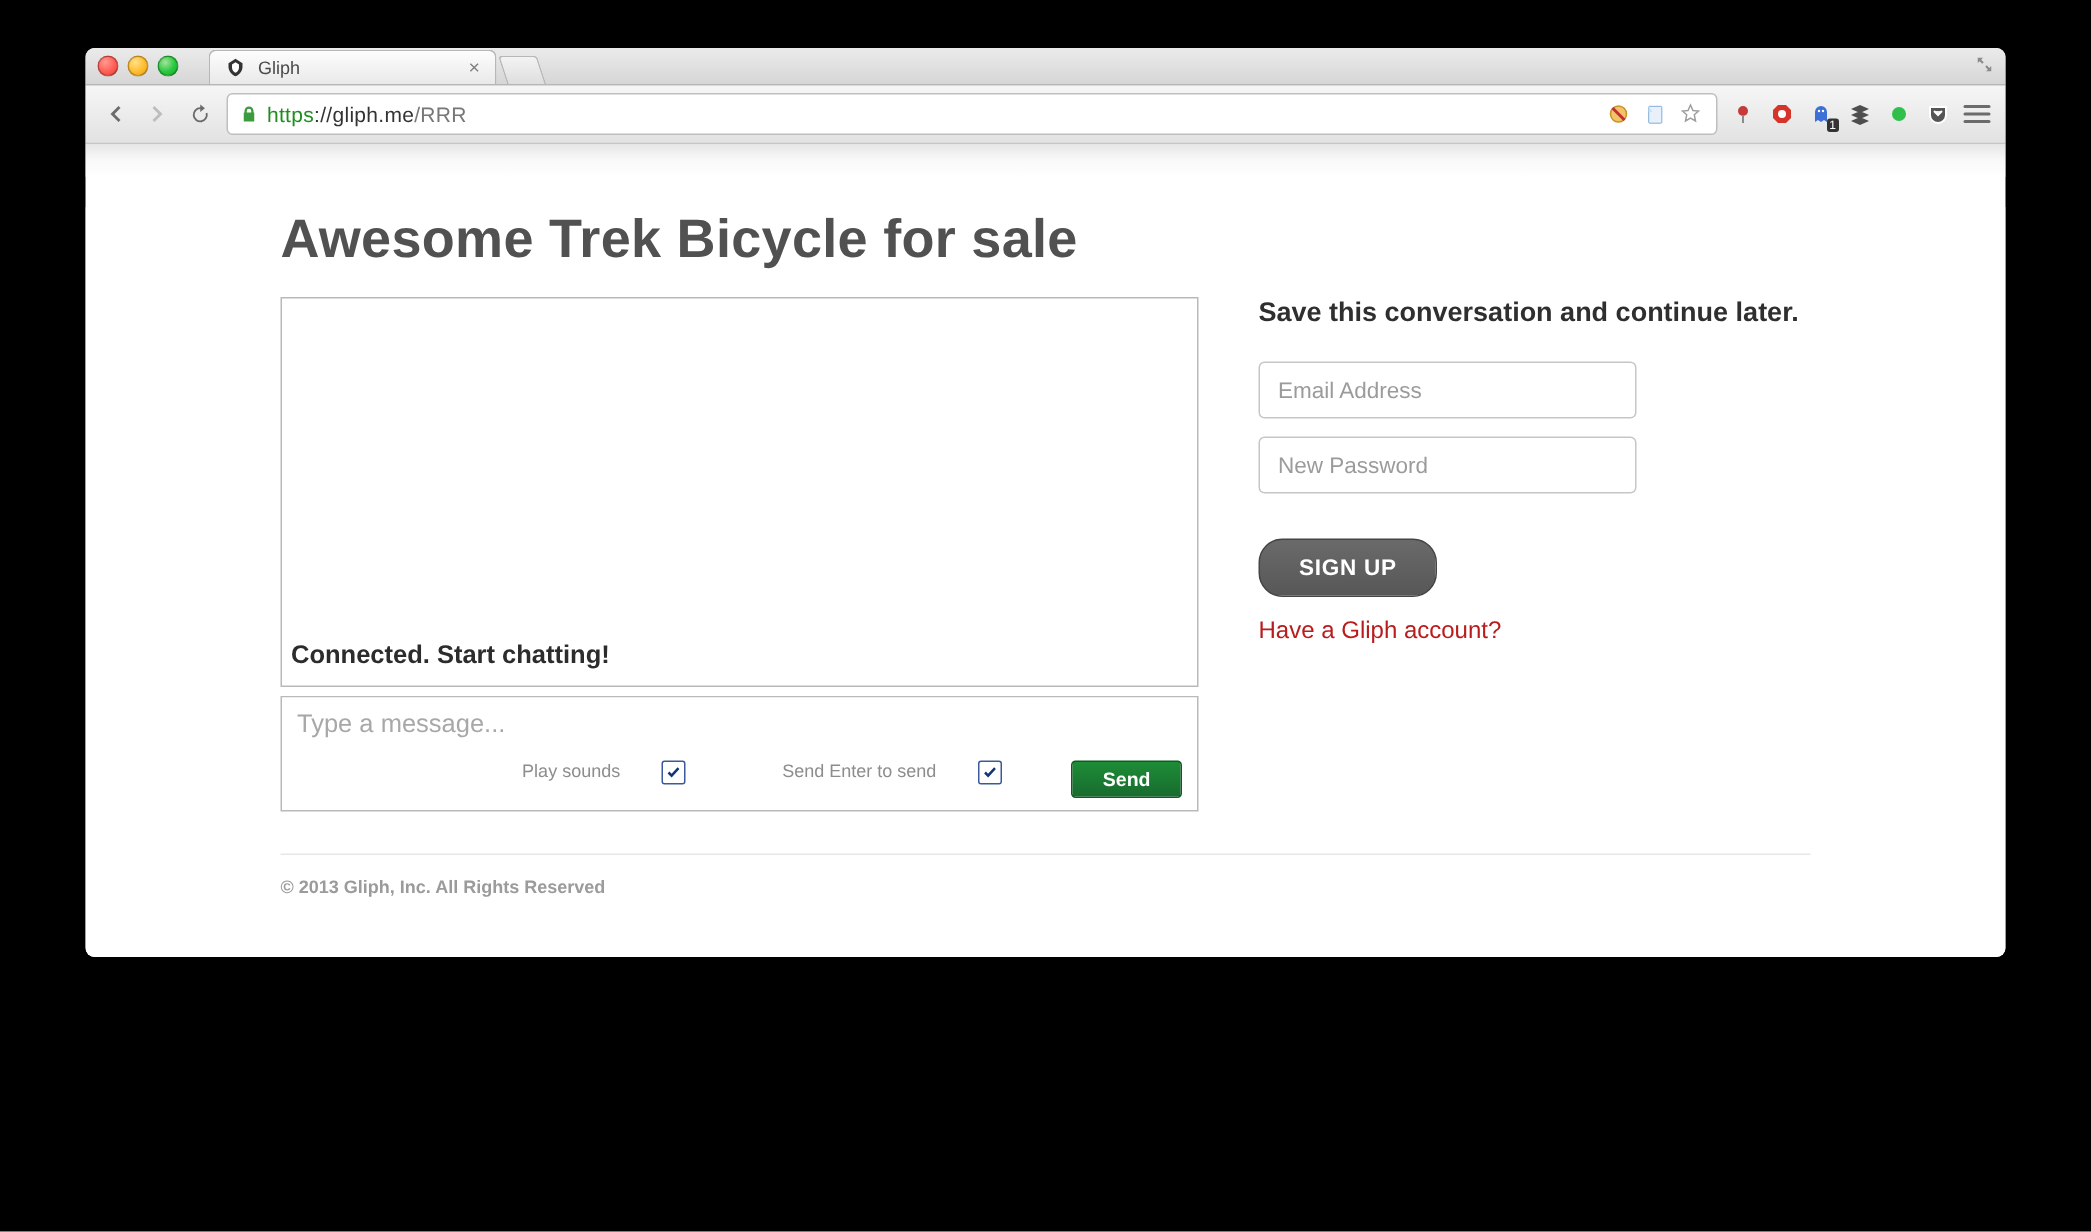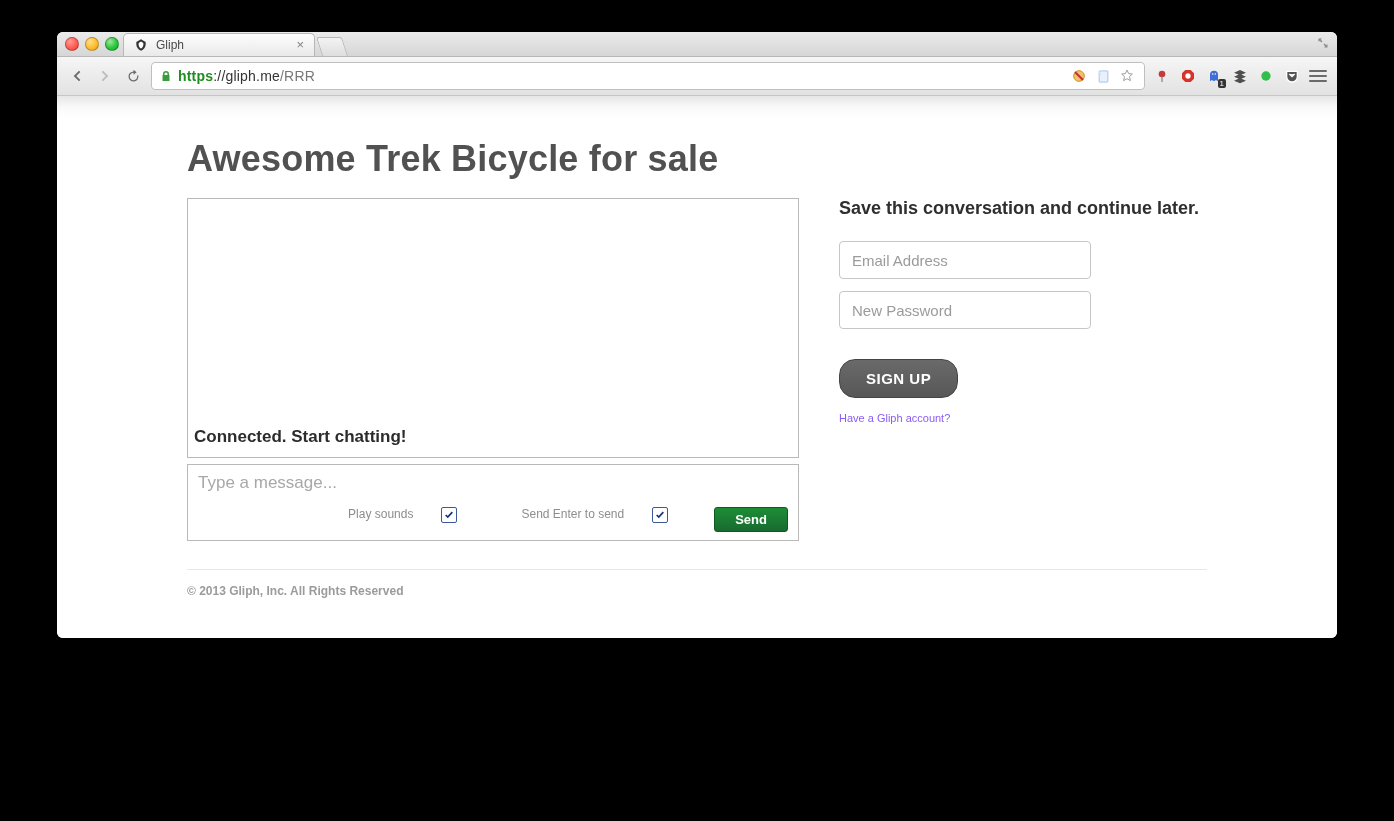--- a/index.html
+++ b/index.html
@@ -5,33 +5,33 @@
   html,body{margin:0;padding:0;height:100%;font-family:"Helvetica Neue",Helvetica,Arial,sans-serif;}
   body{background:#000;display:flex;align-items:flex-start;justify-content:center;}
   .window{width:1280px;margin-top:32px;border-radius:6px;overflow:hidden;box-shadow:0 8px 40px rgba(0,0,0,.6);background:#fff;}
   
   .titlebar{height:24px;background:linear-gradient(#ebebeb,#d6d6d6);border-bottom:1px solid #b7b7b7;display:flex;align-items:center;padding:0 8px;position:relative;}
   .traffic{display:flex;gap:6px;align-items:center;}
   .tl{width:12px;height:12px;border-radius:50%;border:1px solid rgba(0,0,0,.25);}
   .tl.red{background:radial-gradient(circle at 35% 30%,#ff9a92,#ff5f56 55%,#e23f35);} 
   .tl.yellow{background:radial-gradient(circle at 35% 30%,#ffe08a,#ffbd2e 55%,#e0a224);} 
   .tl.green{background:radial-gradient(circle at 35% 30%,#a6e39a,#27c93f 55%,#1fa232);} 
-  .tabrow{display:flex;align-items:flex-end;margin-left:4px;}
+  .tabrow{display:flex;align-items:flex-end;margin-left:20px;}
   .tab{height:22px;background:linear-gradient(#fdfdfd,#e9e9e9);border:1px solid #b7b7b7;border-bottom:none;border-top-left-radius:5px;border-top-right-radius:5px;display:flex;align-items:center;padding:0 10px;gap:8px;font-size:12px;color:#4a4a4a;min-width:170px;position:relative;}
   .tab .favicon{width:14px;height:14px;display:flex;align-items:center;justify-content:center;}
   .tab .x{margin-left:auto;color:#808080;font-size:13px;line-height:1;}
   .newtab{width:24px;height:18px;margin-left:4px;background:linear-gradient(#f3f3f3,#dedede);border:1px solid #b7b7b7;border-bottom:none;transform:skewX(18deg);border-radius:3px 3px 0 0;}
   .full-icon{position:absolute;right:8px;top:5px;color:#8a8a8a;}
   .toolbar{height:38px;background:linear-gradient(#f6f6f6,#e2e2e2);border-bottom:1px solid #c6c6c6;display:flex;align-items:center;padding:0 10px;gap:8px;}
   .navbtn{width:20px;height:20px;display:flex;align-items:center;justify-content:center;color:#6b6b6b;}
   .navbtn.disabled{color:#bdbdbd;}
   .omnibox{flex:1;height:26px;background:#fff;border:1px solid #bfbfbf;border-radius:4px;display:flex;align-items:center;padding:0 8px;gap:6px;}
   .lock{color:#3c9b3c;}
   .url-text{font-size:14px;color:#333;letter-spacing:.2px;}
-  .url-text .scheme{color:#1e8e1e;font-weight:700;}
+  .url-text .scheme{color:#1e8e1e;font-weight:400;}
   .url-text .path{color:#777;}
   .omniright{margin-left:auto;display:flex;align-items:center;gap:6px;}
   .ext-row{display:flex;align-items:center;gap:8px;}
   .ext{width:18px;height:18px;display:flex;align-items:center;justify-content:center;}
   .menu-btn{width:18px;display:flex;flex-direction:column;gap:3px;}
   .menu-btn span{height:2px;background:#6b6b6b;border-radius:1px;}
   .chrome-shadow{height:22px;background:linear-gradient(#e6e6e6,#f9f9f9,#ffffff);}
 
   
   .page{padding:0 0 40px 0;background:#fff;}
@@ -46,21 +46,21 @@
   .compose input.msg{width:100%;border:none;outline:none;padding:8px 10px;font-size:17px;color:#333;box-sizing:border-box;}
   .compose input.msg::placeholder{color:#a8a8a8;}
   .compose-bar{display:flex;align-items:flex-start;justify-content:flex-end;gap:28px;padding:6px 10px 8px 10px;font-size:12px;color:#8d8d8d;}
   .chk{width:14px;height:14px;border:1px solid #3c5a99;background:#fff;display:inline-flex;align-items:center;justify-content:center;border-radius:2px;}
   .chk svg{width:10px;height:10px;}
   .send-btn{background:linear-gradient(#1d8d36,#186b2f);color:#fff;border:1px solid #0f5a22;border-radius:3px;padding:4px 20px;font-size:13px;font-weight:600;margin-left:18px;cursor:pointer;}
   .side-heading{font-weight:700;font-size:18px;color:#2f2f2f;margin:0 0 22px 0;}
   .field{width:252px;height:38px;border:1px solid #c6c6c6;border-radius:4px;padding:0 12px;font-size:15px;color:#333;box-sizing:border-box;margin-bottom:12px;display:block;}
   .field::placeholder{color:#9b9b9b;}
   .signup-btn{margin-top:18px;background:linear-gradient(#6a6a6a,#575757);color:#fff;border:1px solid #454545;border-radius:16px;padding:10px 26px;font-size:15px;font-weight:700;letter-spacing:.5px;cursor:pointer;}
-  .have-link{display:block;margin-top:14px;color:#8b5cf6;font-size:11px;text-decoration:none;}
+  .have-link{display:block;margin-top:14px;color:#b91c1c;font-size:16px;text-decoration:none;}
   .divider{border:none;border-top:1px solid #e7e7e7;margin:28px 0 14px;}
   .footer{color:#9b9b9b;font-size:12px;font-weight:600;}
   svg{display:block;}
 </style>
 </head>
 <body>
 
 <div class="window">
 
   <div class="titlebar">

